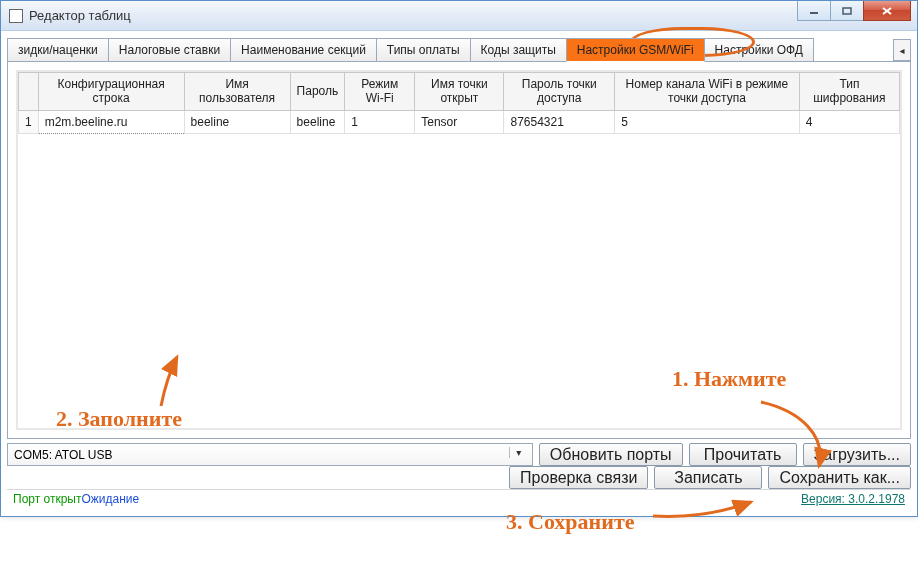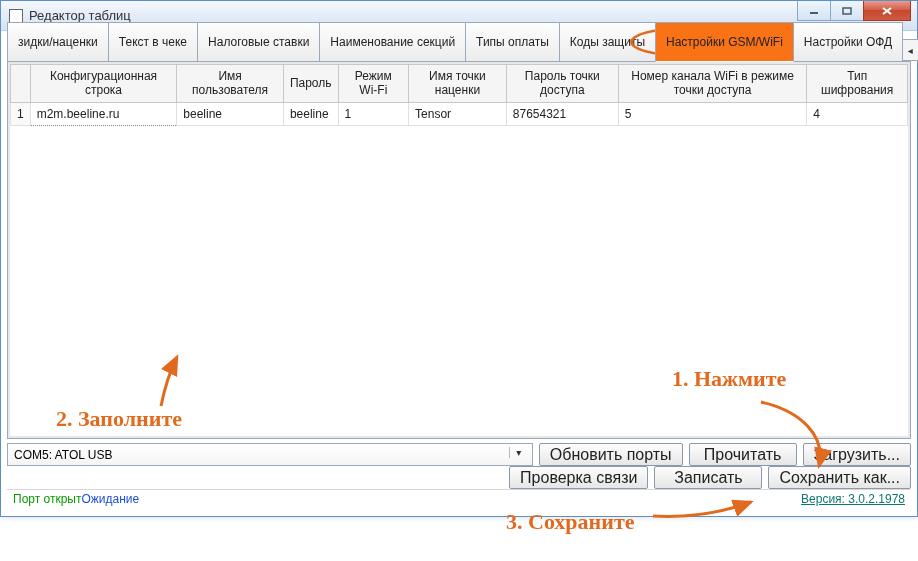--- a/index.html
+++ b/index.html
@@ -71,21 +71,21 @@
   .tabstrip {
     display:flex;
     align-items:flex-end;
     height: 24px;
     position:relative;
   }
   .tab {
     border:1px solid #9aa9bc;
     border-bottom:1px solid #fff;
     background:linear-gradient(to bottom,#fdfdfd,#ececec);
-    padding:12px 10px;
+    padding:4px 10px;
     margin-right:-1px;
     font-size:12px;
     color:#222;
     white-space:nowrap;
     position:relative;
     top:1px;
   }
   .tab.active {
     background:#f97316;
     font-weight:normal;
@@ -107,21 +107,21 @@
   .table-frame {
     flex:1;
     border:1px solid #9aa9bc;
     background:#fff;
     display:flex;
     flex-direction:column;
     position:relative;
   }
   .table-inner {
     border:2px solid #e8e8e8;
-    margin:0;
+    margin:8px;
     flex:1;
     display:flex;
     flex-direction:column;
     overflow:hidden;
   }
   table.grid {
     border-collapse:collapse;
     width:100%;
     font-size:12px;
   }
@@ -244,21 +244,20 @@
             <line x1="10" y1="2" x2="2" y2="8" stroke="#fff" stroke-width="2"></line>
           </svg>
       </div>
     </div>
   </div>
 
   <div class="client" style="position:relative;">
 
     <div class="tabstrip">
       <div class="tab">зидки/наценки</div>
-      <div class="tab">Текст в чеке</div>
       <div class="tab">Налоговые ставки</div>
       <div class="tab">Наименование секций</div>
       <div class="tab">Типы оплаты</div>
       <div class="tab">Коды защиты</div>
       <div class="tab active">Настройки GSM/WiFi</div>
       <div class="tab">Настройки ОФД</div>
       <div class="tab-nav">
         <div class="tab-arrow">◂</div>
 
       </div>
@@ -267,21 +266,21 @@
     <div class="table-frame">
       <div class="table-inner">
         <table class="grid">
           <thead>
             <tr>
               <th class="rownum-head"></th>
               <th>Конфигурационная строка</th>
               <th>Имя пользователя</th>
               <th>Пароль</th>
               <th>Режим Wi-Fi</th>
-              <th>Имя точки наценки</th>
+              <th>Имя точки открыт</th>
               <th>Пароль точки доступа</th>
               <th>Номер канала WiFi в режиме точки доступа</th>
               <th>Тип шифрования</th>
             </tr>
           </thead>
           <tbody>
             <tr>
               <td class="rownum">1</td>
               <td class="cell-active">m2m.beeline.ru</td>
               <td>beeline</td>

